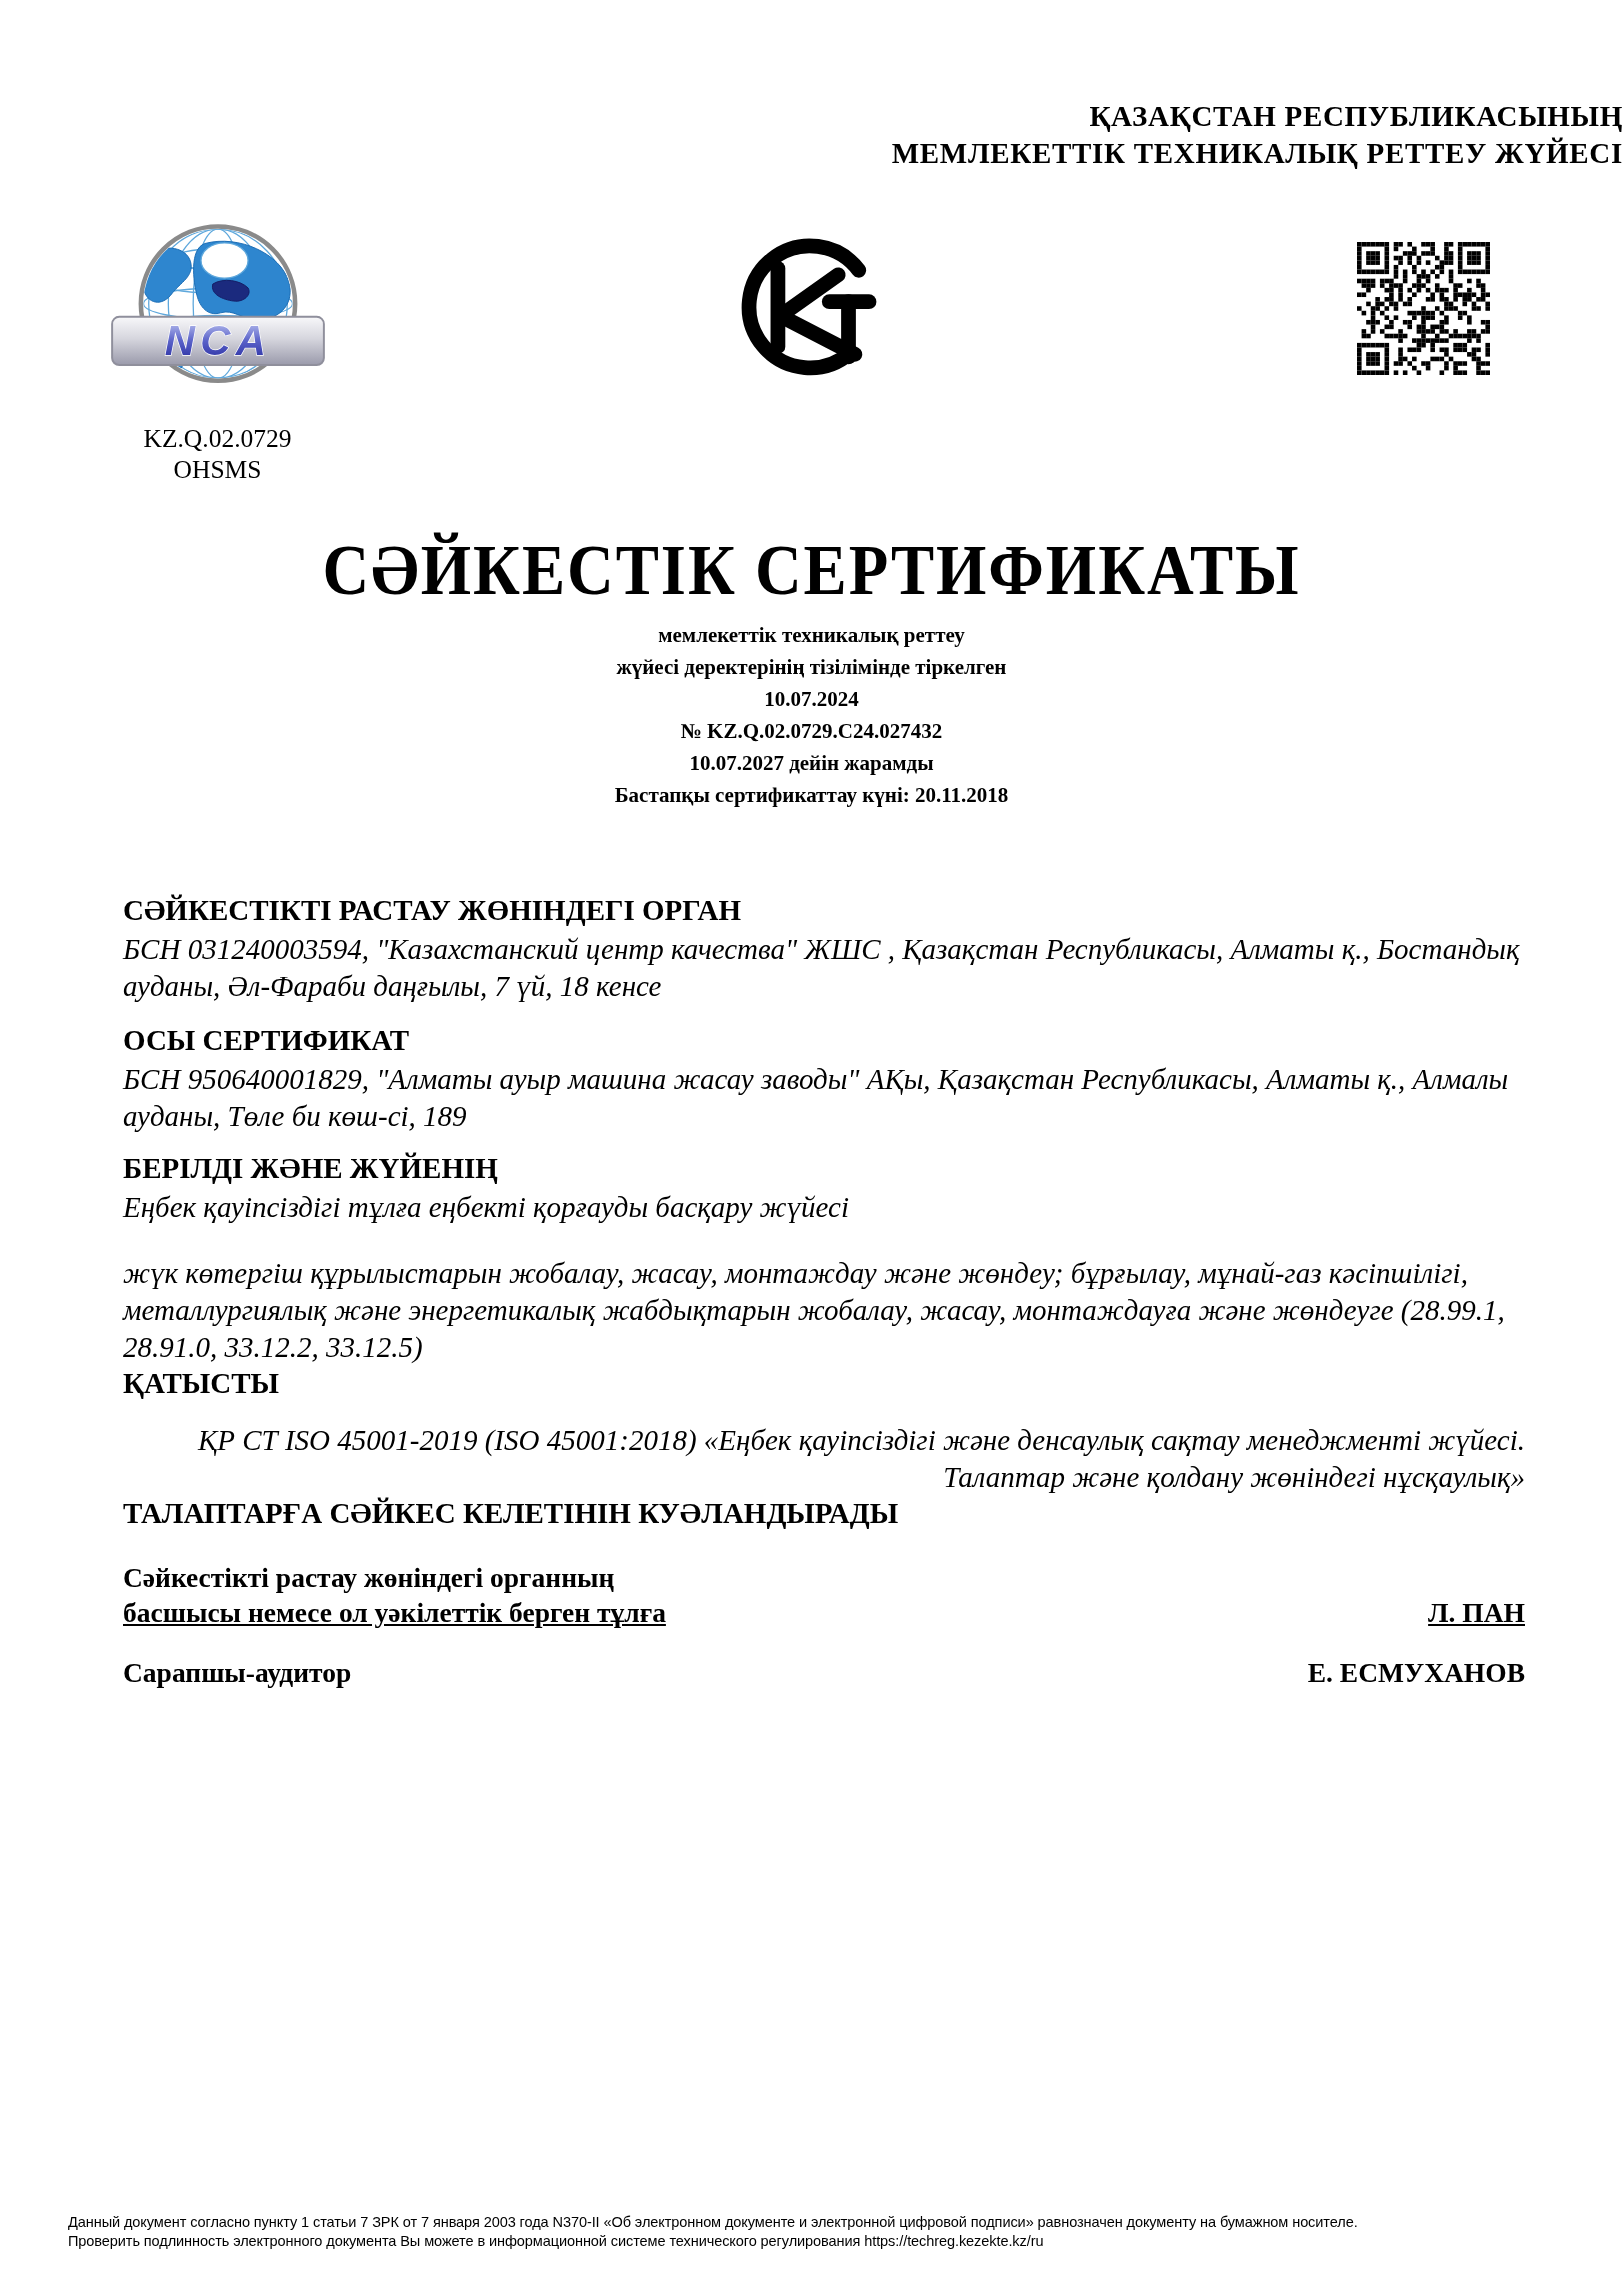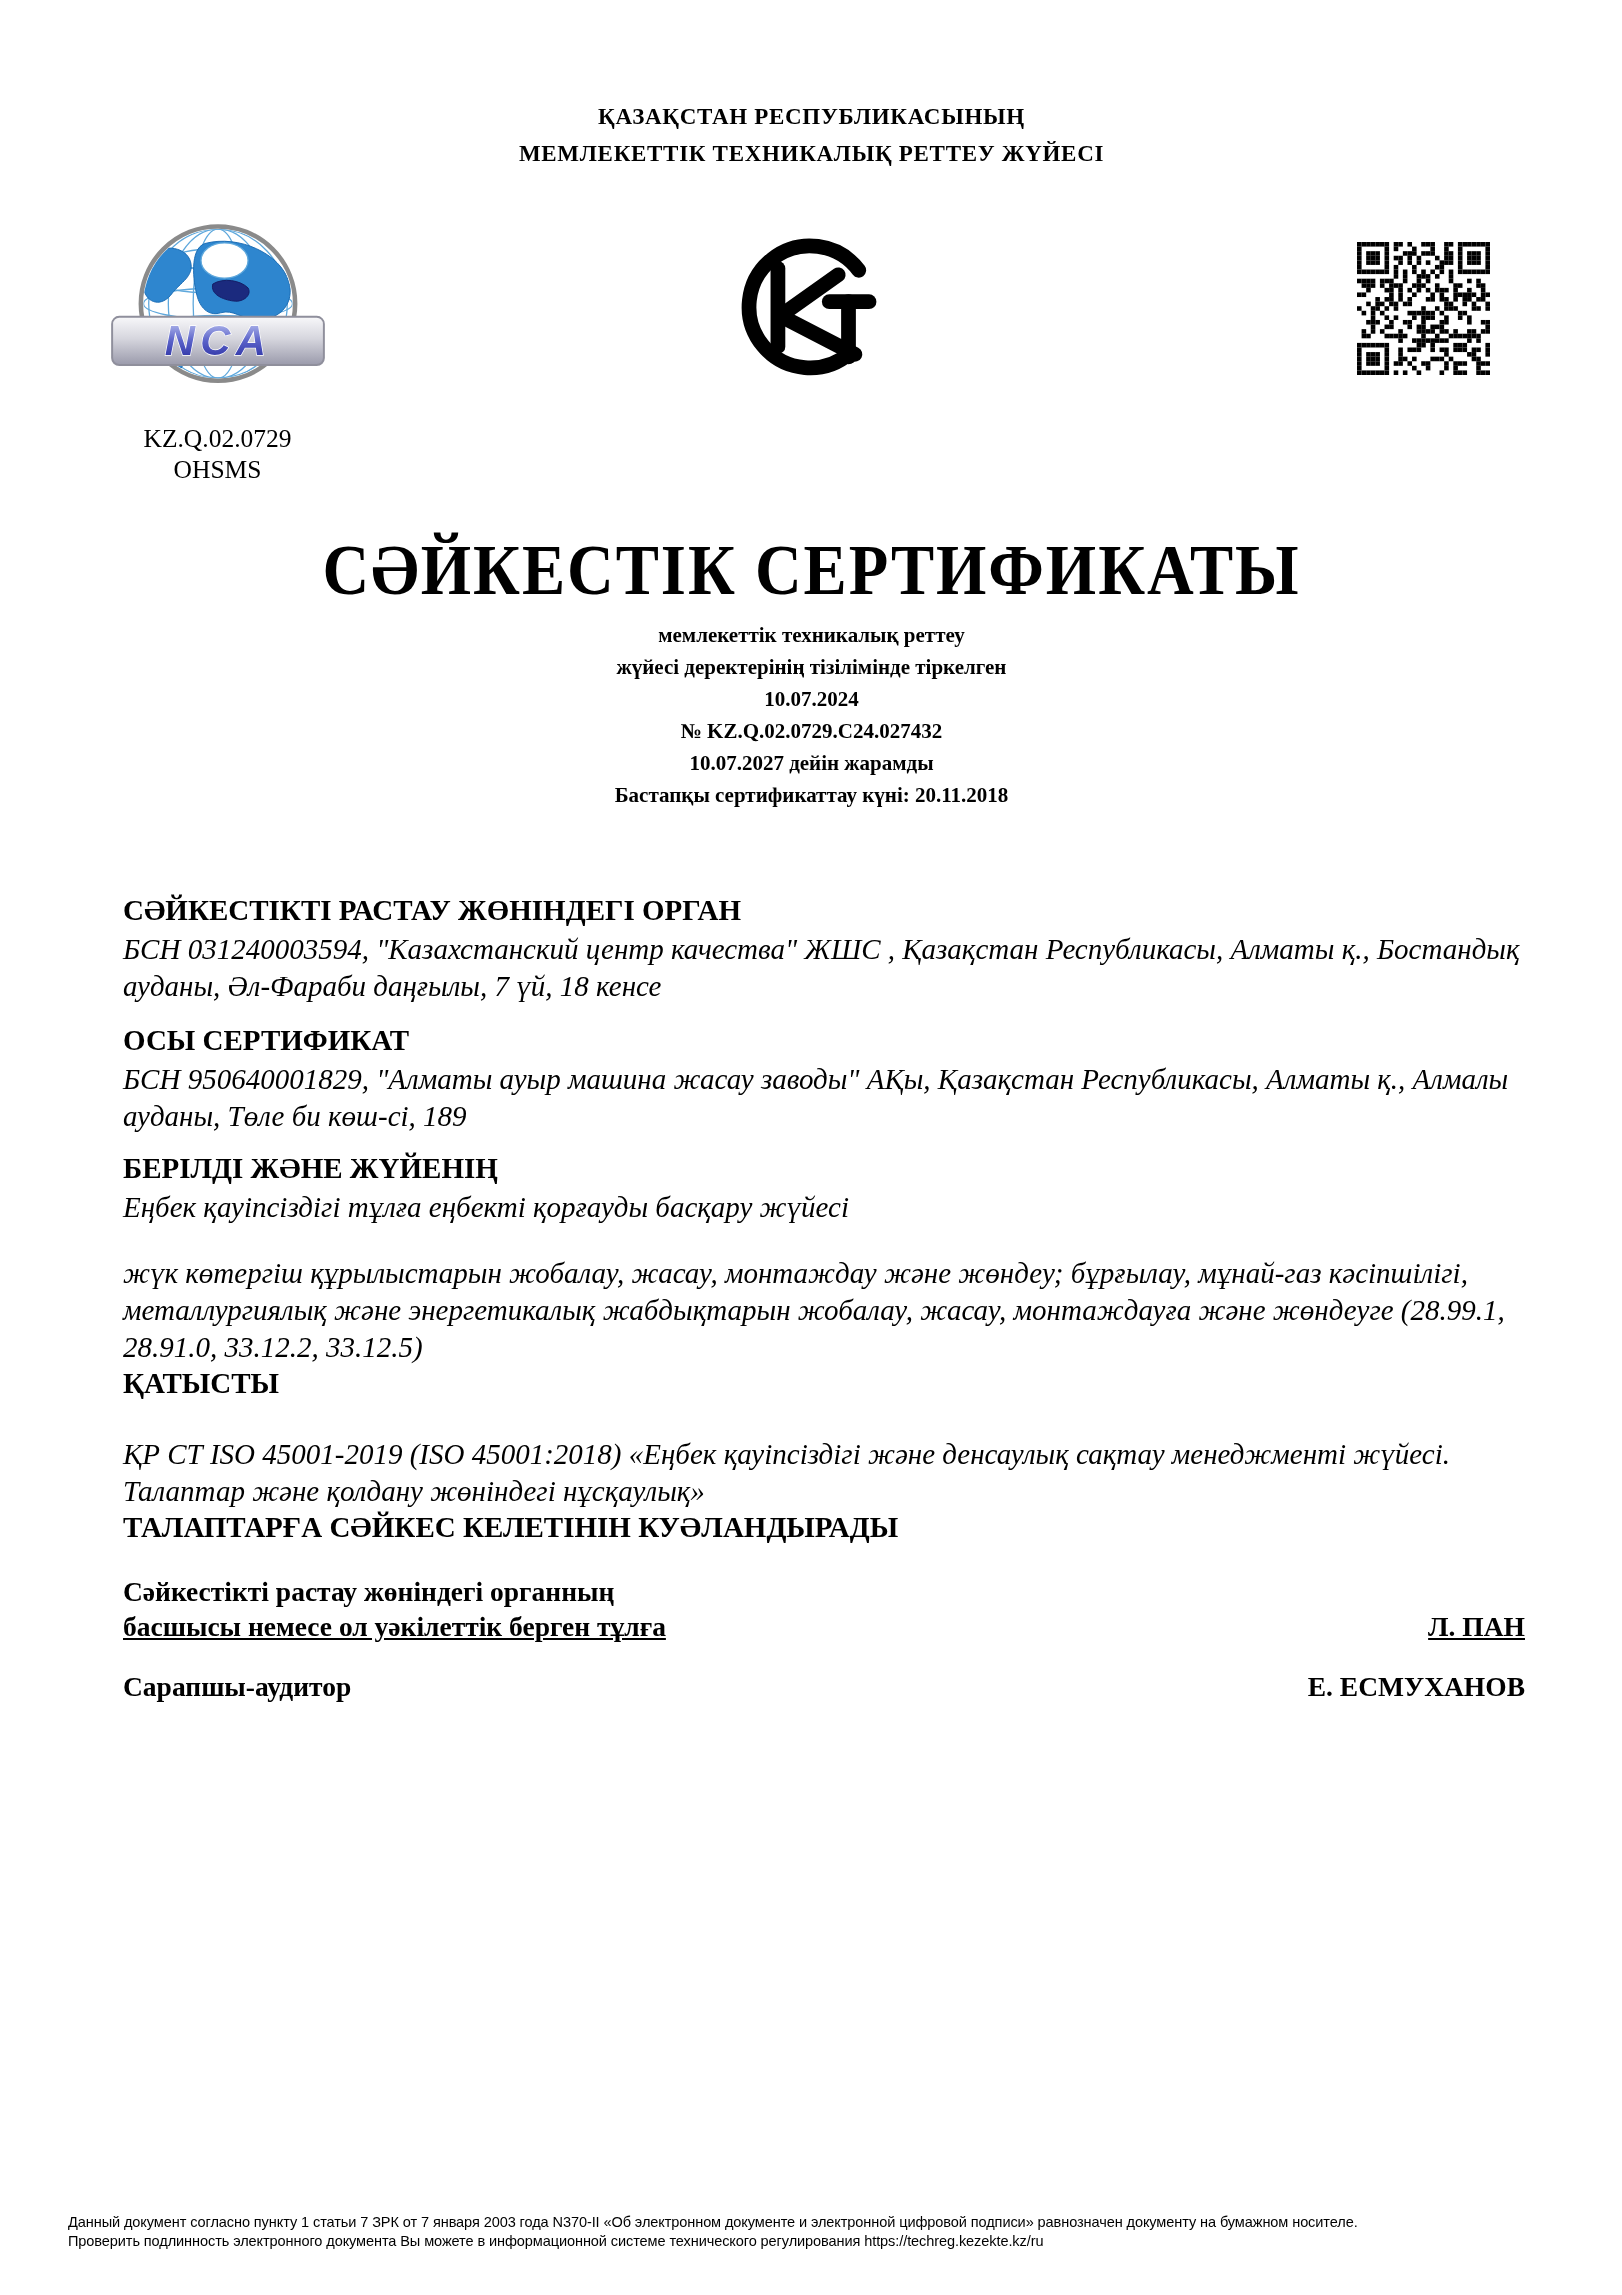--- a/index.html
+++ b/index.html
@@ -9,22 +9,22 @@
     height:2295px;
     background:#ffffff;
     color:#000;
     font-family:"Liberation Serif", serif;
     overflow:hidden;
     border-bottom:1.3px solid #e3e3e3;
   }
   
   .state-header{
     position:absolute; top:98px; left:0; right:0;
-    text-align:center; font-weight:bold;
-    font-size:23px; line-height:37px;
+    text-align:right; font-weight:bold;
+    font-size:29px; line-height:37px;
     letter-spacing:0.7px;
   }
   
   .nca-block{position:absolute; left:103px; top:220px; width:229px; text-align:center;}
   .nca-block svg{width:220px; height:200px; display:block; margin:0 auto;}
   .nca-code{font-size:25.5px; line-height:31px; margin-top:2.6px;}
   .nca-scheme{font-size:25.5px; line-height:31px;}
   .kt-mark{position:absolute; left:733px; top:227px;}
   .kt-mark svg{width:154px; height:161px; display:block;}
   .qr-block{position:absolute; left:1357px; top:242px; width:133px; height:133px;}
@@ -33,21 +33,21 @@
   .title-block{position:absolute; top:531px; left:0; right:0; text-align:center;}
   .cert-title{font-size:66px; line-height:71px; font-weight:bold; letter-spacing:2px; transform:scale(0.98,1.08); transform-origin:center top;}
   .cert-sub{font-size:21px; line-height:32px; font-weight:bold; margin-top:17px;}
   
   .content{position:absolute; top:893px; left:123px; right:98px;}
   .sec-h{font-size:29px; line-height:34px; font-weight:bold; margin:0;}
   .sec-p{font-size:29px; line-height:37px; font-style:italic; font-weight:normal; margin:3.9px 0 0 0;}
   .gap28{margin-top:18.3px;}
   .gap24{margin-top:15.7px;}
   .gap44{margin-top:29px;}
-  .gap30{margin-top:36px;}
+  .gap30{margin-top:22px;text-align:right;}
   .sig-line{font-size:27.5px; line-height:33px; font-weight:bold;}
   .sig-row{display:flex; justify-content:space-between; align-items:baseline;}
   .sig-head{margin-top:31px;}
   .sig-row2{margin-top:2px;text-decoration:underline;}
   .sig-row3{margin-top:27.5px;gap:43px;}
   
   .footer{
     position:absolute; left:68px; right:46px; top:2212px;
     font-family:"Liberation Sans", sans-serif;
     font-size:15px; line-height:19px; letter-spacing:-0.1px;

